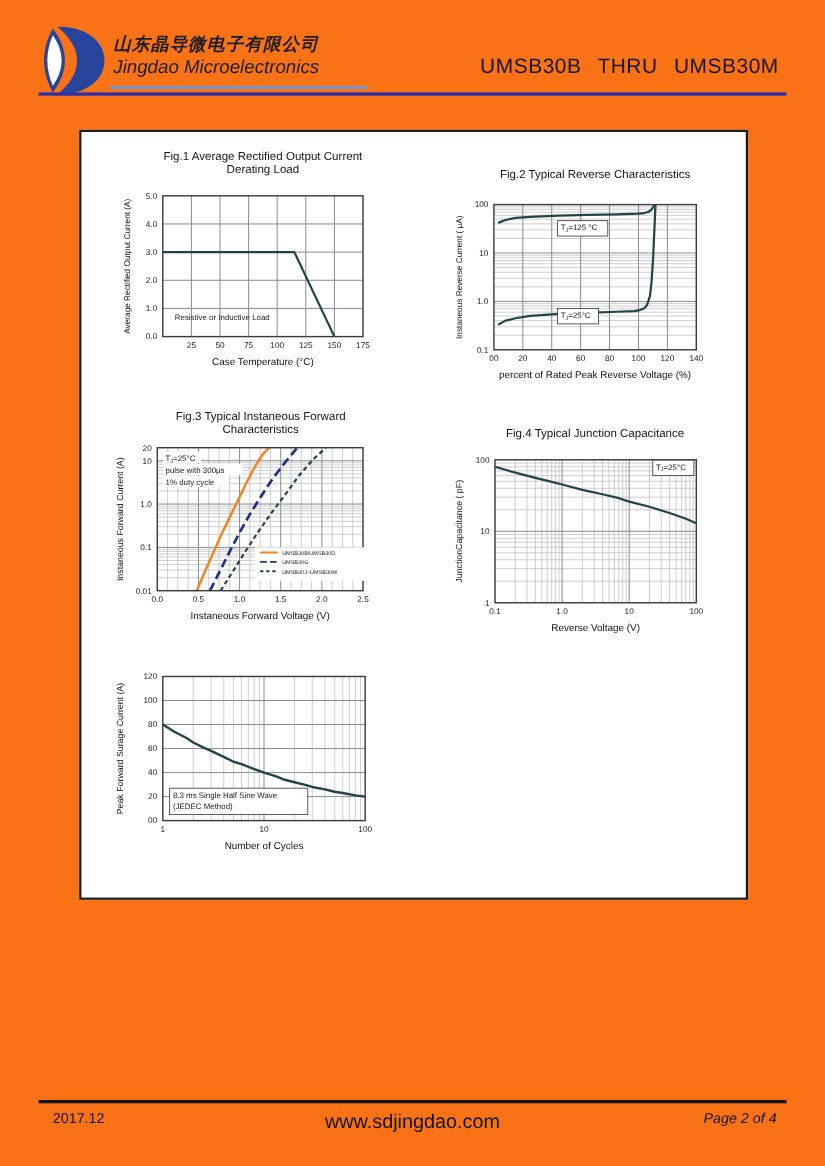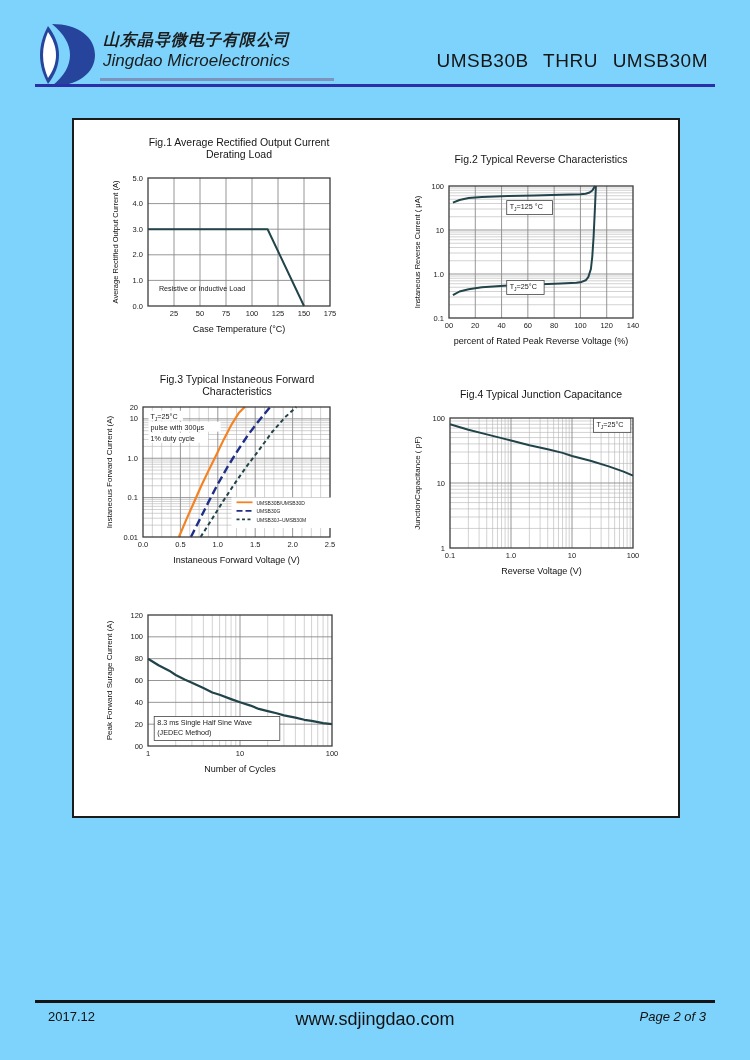--- a/index.html
+++ b/index.html
@@ -1,16 +1,16 @@
 <!DOCTYPE html>
 <html><head>
 <meta charset="utf-8">
 <style>
   html,body{margin:0;padding:0;background:#ffffff;}
-  .page{position:relative;width:750px;height:1060px;background:#7dd3fc;
+  .page{position:relative;width:750px;height:1060px;background:#f97316;
         font-family:"Liberation Sans",sans-serif;color:#111;overflow:hidden;}
 
   
   .logo{position:absolute;left:34px;top:24px;width:64px;height:62px;}
   .company-cn{position:absolute;left:103px;top:30px;font-size:16px;font-weight:bold;
               font-style:italic;letter-spacing:1px;color:#1c1c1c;}
   .company-en{position:absolute;left:103px;top:51px;font-size:17px;font-style:italic;color:#1c1c1c;}
   .accent-line{position:absolute;left:100px;top:78px;width:234px;height:3px;background:#7b93bd;}
   .header-rule{position:absolute;left:35px;top:84px;width:680px;height:3px;background:#2b2fa8;}
   .part-range{position:absolute;right:42px;top:50px;font-size:19px;color:#161616;
@@ -384,15 +384,15 @@
         <text x="37" y="75.5" text-anchor="middle" font-size="8" fill="#111" transform="rotate(-90 37 75.5)">Peak Forward Surage Current (A)</text>
         <rect x="79.2" y="111.53999999999999" width="125.60000000000001" height="24" fill="#fff" stroke="#444" stroke-width="0.8"></rect>
         <text x="82.2" y="120.03999999999999" font-size="7.2" fill="#1a1a1a"><tspan>8.3 ms Single Half Sine Wave</tspan></text>
         <text x="82.2" y="130.04" font-size="7.2" fill="#1a1a1a"><tspan>(JEDEC Method)</tspan></text>
       </svg>
   </figure>
 
   <div class="footer-rule"></div>
   <div class="footer-date">2017.12</div>
   <div class="footer-site">www.sdjingdao.com</div>
-  <div class="footer-page">Page 2 of 3</div>
+  <div class="footer-page">Page 2 of 4</div>
 
 </div>
 
 </body></html>

